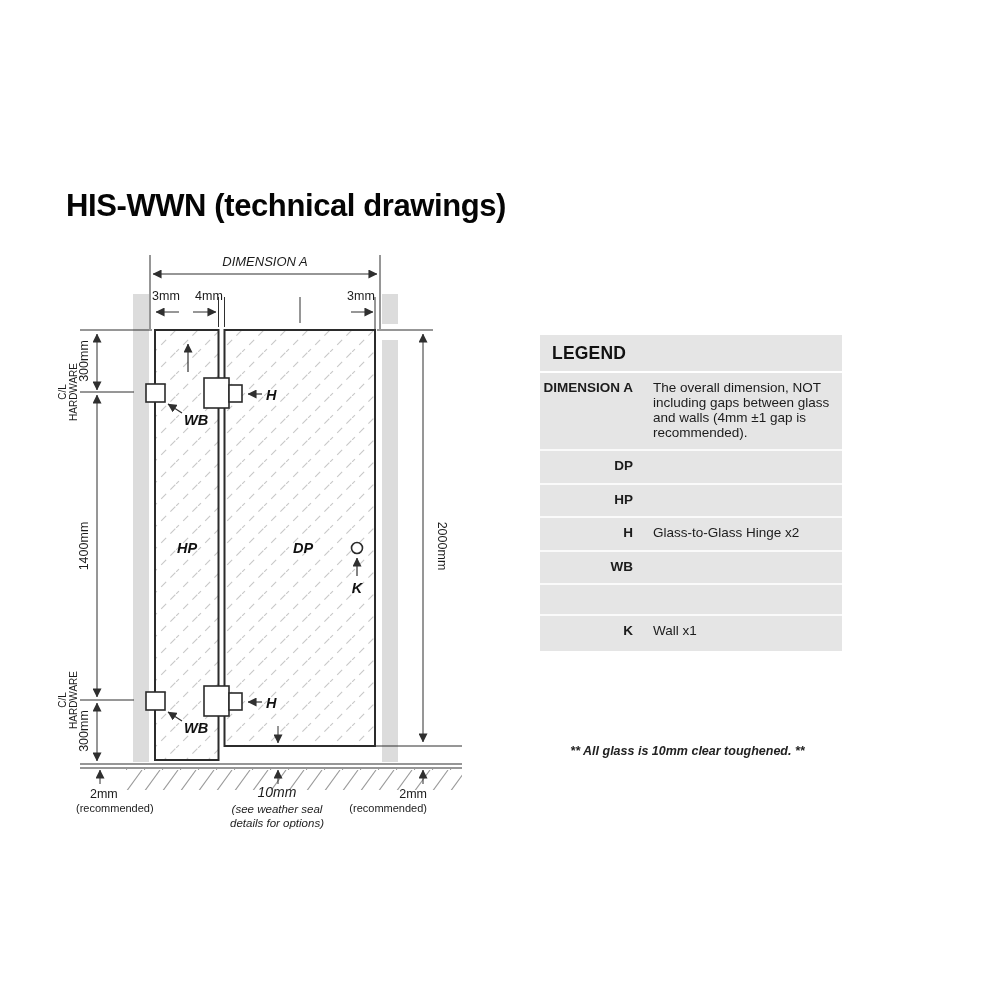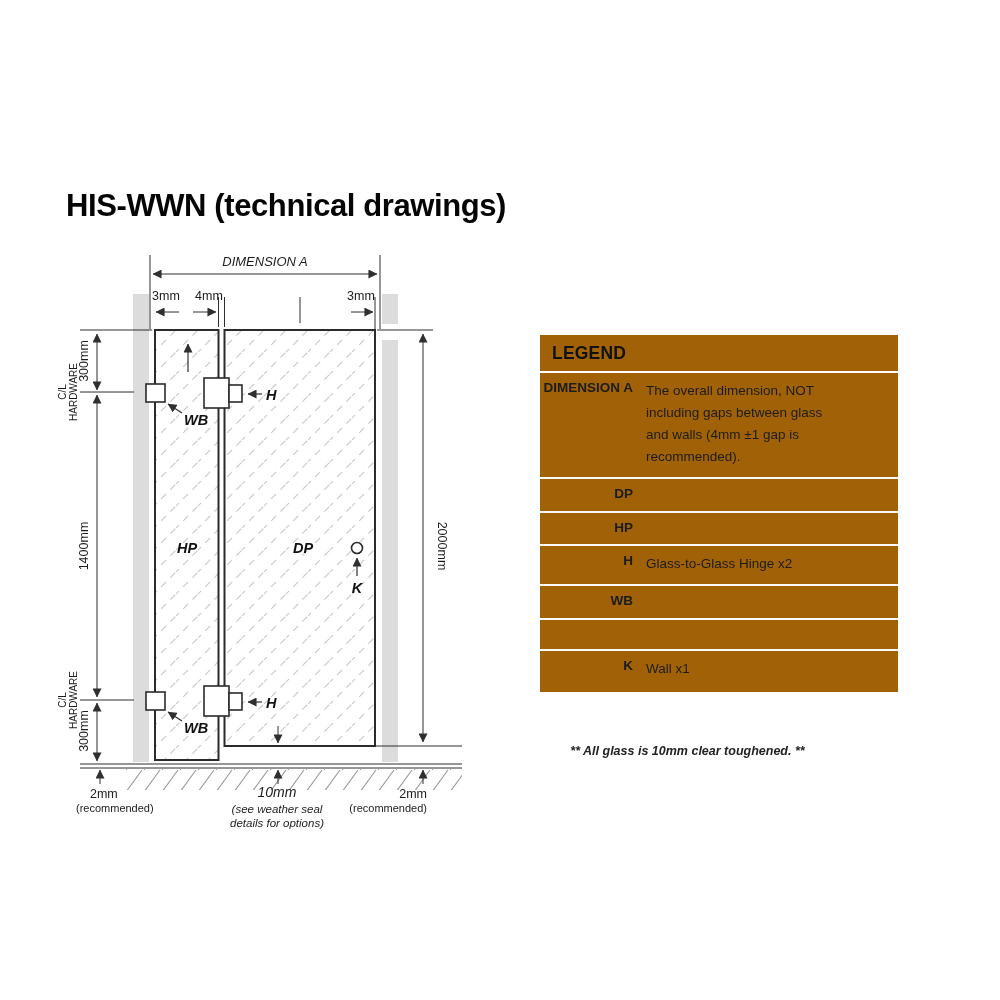--- a/index.html
+++ b/index.html
@@ -19,30 +19,30 @@
   .hw{fill:#ffffff;stroke:#2b2b2b;stroke-width:1.6;}
   .t-dima{font-size:13px;font-style:italic;}
   .t-dim{font-size:12.5px;}
   .t-dim-s{font-size:11px;}
   .t-cl{font-size:10px;}
   .t-note-i{font-size:11.5px;font-style:italic;}
   .t-mm-i{font-size:14px;font-style:italic;}
   .t-lab{font-size:14.5px;font-weight:bold;font-style:italic;fill:#111;}
 
   .legend{
-    position:absolute;left:540px;top:335px;width:358px;background:#a16207;
+    position:absolute;left:540px;top:335px;width:302px;background:#e5e5e5;
   }
   .lg-title{
     padding:8px 0 7px 12px;font-size:17.5px;font-weight:bold;color:#111;
     border-bottom:2px solid #ffffff;letter-spacing:.2px;
   }
   .lg-row{display:flex;border-bottom:2px solid #fafafa;padding:7px 0 9px;min-height:13px;}
   .lg-row:last-child{border-bottom:none;padding-bottom:12px;}
   .lg-term{width:93px;flex:none;text-align:right;font-weight:bold;font-size:13.5px;line-height:15.5px;}
-  .lg-desc{flex:1;margin-left:13px;font-size:13.5px;line-height:22px;white-space:pre-line;}
+  .lg-desc{flex:1;margin-left:20px;font-size:13.5px;line-height:15px;white-space:pre-line;}
   .lg-desc--nowrap{white-space:nowrap;overflow:visible;}
   .legend-foot{
     position:absolute;left:540px;top:708px;width:295px;text-align:center;
     font-size:12.5px;font-style:italic;font-weight:bold;color:#222;white-space:nowrap;margin-top:36px;
   }
 </style>
 </head>
 <body>
 
 <div class="canvas">

